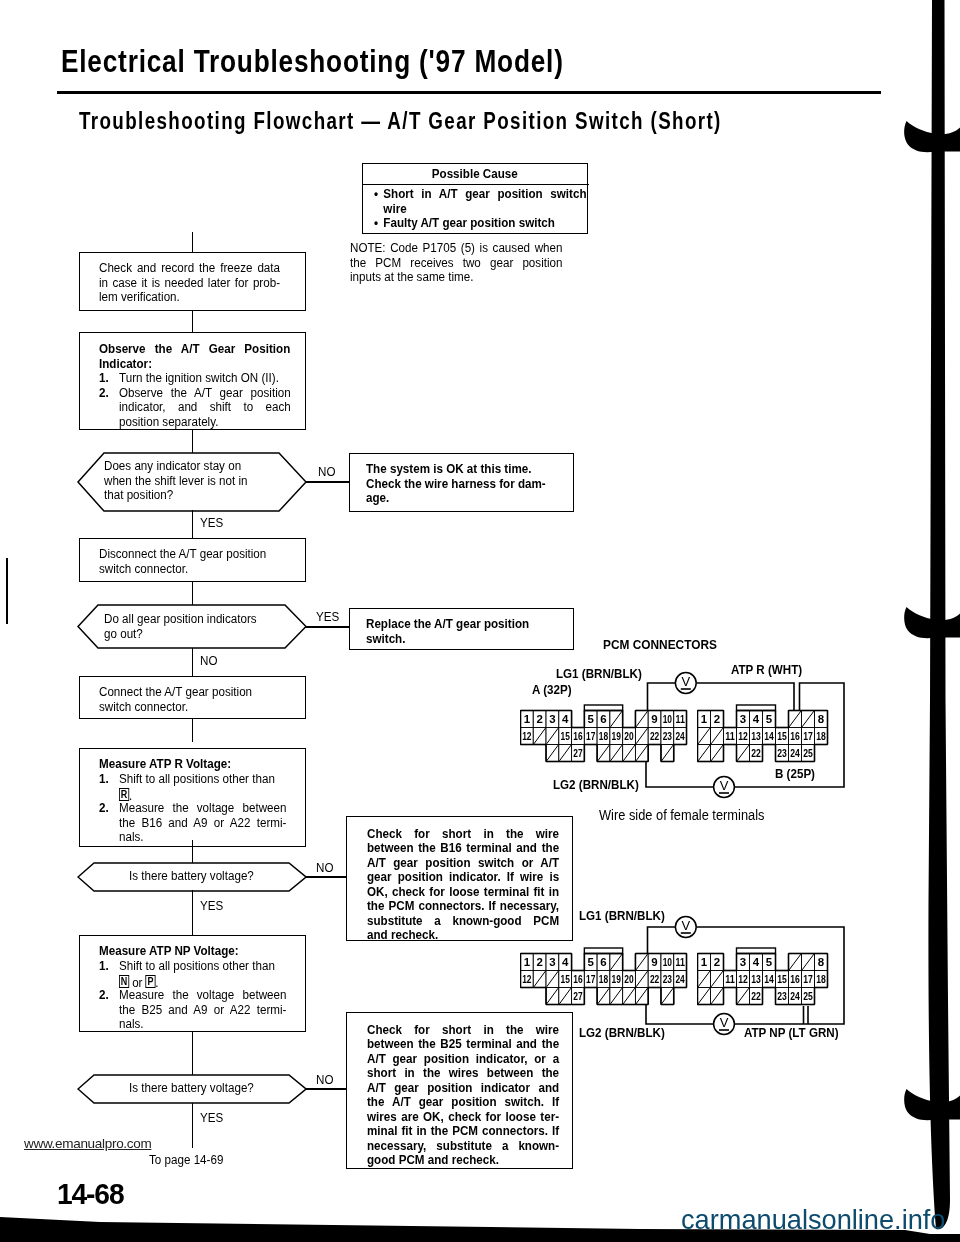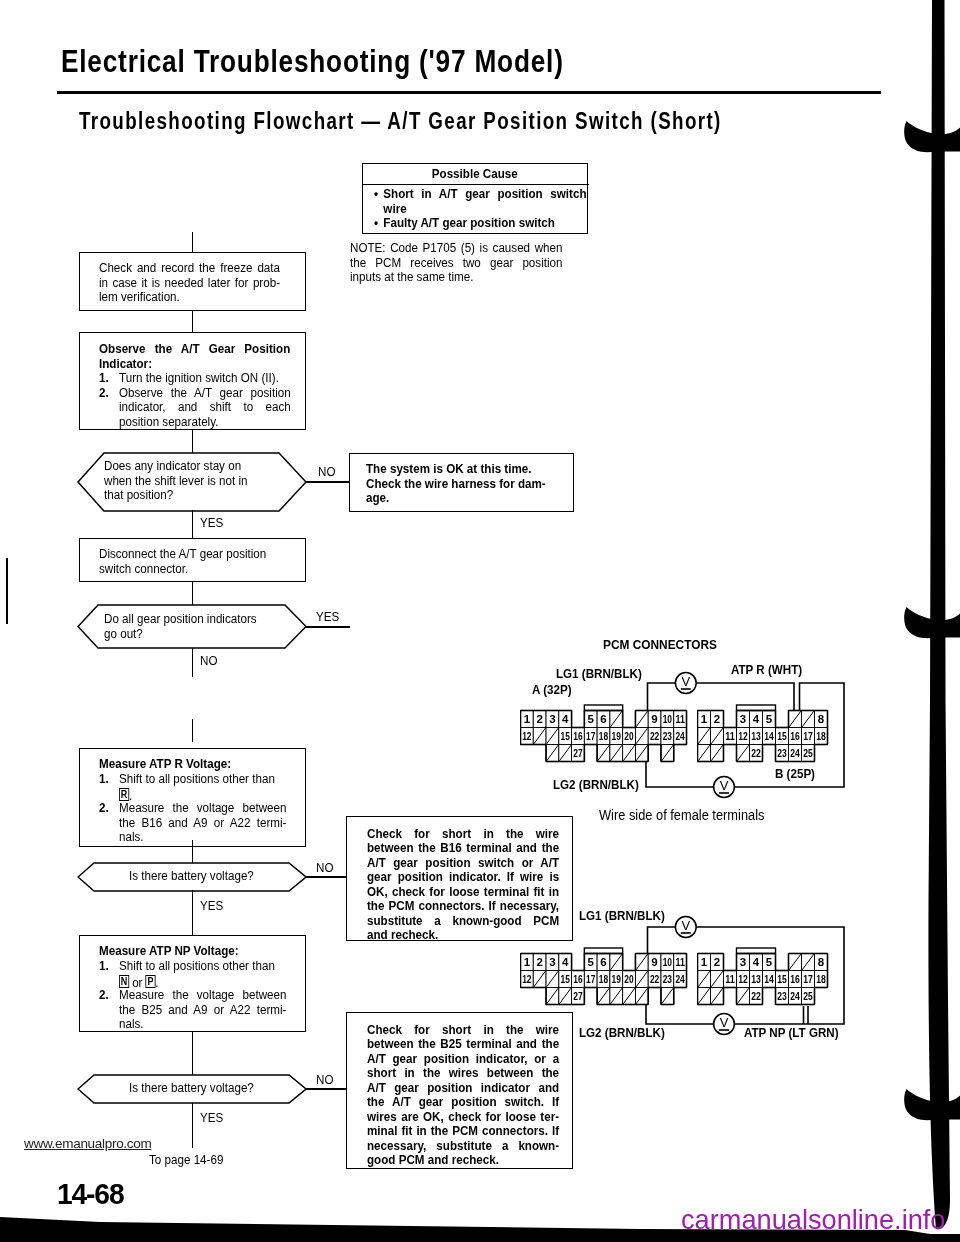--- a/index.html
+++ b/index.html
@@ -83,21 +83,27 @@
     <svg width="230" height="45" viewBox="0 0 230 45">
         <path d="M21 0.9 L208 0.9 L229 22.5 L208 44.1 L21 44.1 L1 22.5 Z" fill="#fff" stroke="#000" stroke-width="1.5"></path>
       </svg>
   </div>
   <div class="txt" style="left:104px;top:612px;width:196px;">Do all gear position indicators go out?</div>
   <div class="line hline" style="left:305px;top:626px;width:45px;"></div>
   <div class="lbl" style="left:316px;top:609px;">YES</div>
   <div class="line vline" style="left:191.5px;top:648px;height:29px;"></div>
   <div class="lbl" style="left:200px;top:653px;">NO</div>
 
-
+  <div class="box" style="left:349px;top:608px;width:225px;height:42px;">
+    <div class="txt b" style="left:16px;top:8px;width:232px;">Replace the A/T gear position switch.</div>
+  </div>
+
+  <div class="box" style="left:79px;top:676px;width:227px;height:43px;">
+    <div class="txt" style="left:19px;top:8px;width:213px;">Connect the A/T gear position switch connector.</div>
+  </div>
   <div class="line vline" style="left:191.5px;top:719px;height:23px;"></div>
 
   <div class="box" style="left:79px;top:748px;width:227px;height:99px;">
     <div class="txt b" style="left:19px;top:8px;width:230px;">Measure ATP R Voltage:</div>
     <div class="txt b" style="left:19px;top:23px;width:30px;">1.</div>
     <div class="txt" style="left:39px;top:23px;width:230px;">
       <span>Shift to all positions other than</span><br>
       <span class="keybox"><span>R</span></span><span>.</span>
     </div>
     <div class="txt b" style="left:19px;top:52px;width:30px;">2.</div>
@@ -611,14 +617,14 @@
       <path d="M 36.5 3 C 33 10, 33.5 20, 37.5 26 C 43 33.5, 54 35.5, 65 33.5 L 98 33.5 C 95 27, 92 18, 90.5 9 C 86 14, 76 17.5, 66 16 C 53.5 14, 43 9, 36.5 3 Z" fill="#000" transform="translate(0,604)"></path>
       <path d="M 36.5 3 C 33 10, 33.5 20, 37.5 26 C 43 33.5, 54 35.5, 65 33.5 L 98 33.5 C 95 27, 92 18, 90.5 9 C 86 14, 76 17.5, 66 16 C 53.5 14, 43 9, 36.5 3 Z" fill="#000" transform="translate(0,1086)"></path>
     </svg>
   <div class="spine" style="left:6px;top:558px;width:2.2px;height:66px;"></div>
   <svg class="abs" width="960" height="50" style="left:0;top:1200px;">
     <path d="M0 17 L100 22 L640 29 L905 30 L930 34 L960 34 L960 50 L0 50 Z" fill="#000"></path>
   </svg>
 
   <div class="wm" style="left:24px;top:1136px;text-decoration:underline;">www.emanualpro.com</div>
   <div class="pageno" style="left:57px;top:1177px;">14-68</div>
-  <div class="wm" style="left:681px;top:1204px;font-size:27.2px;color:#a21caf;letter-spacing:0;">carmanualsonline.info</div>
+  <div class="wm" style="left:681px;top:1204px;font-size:27.2px;color:#0c4a6e;letter-spacing:0;">carmanualsonline.info</div>
 </div>
 
 </body></html>

